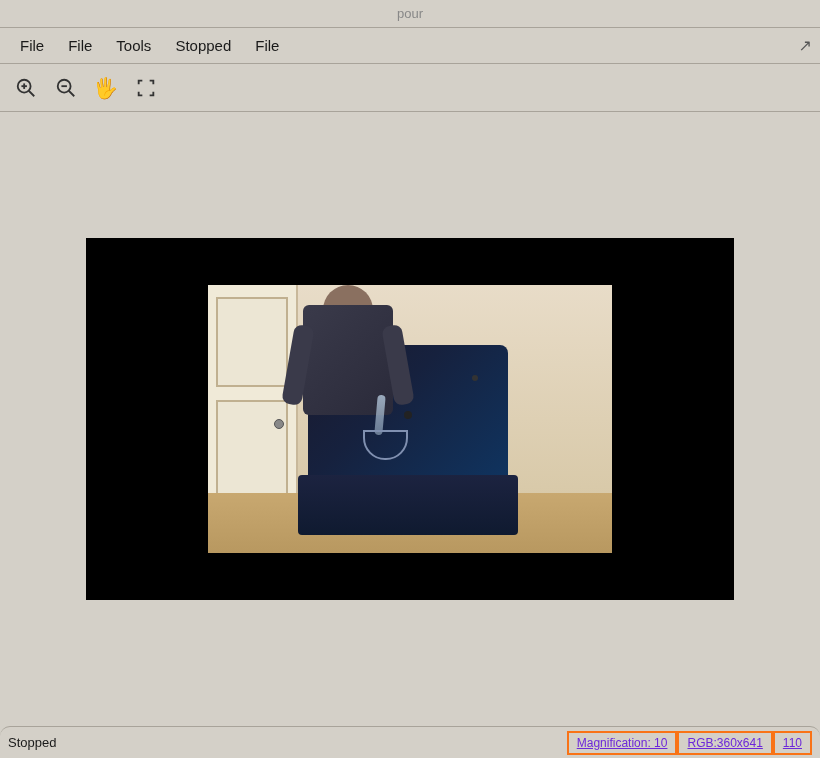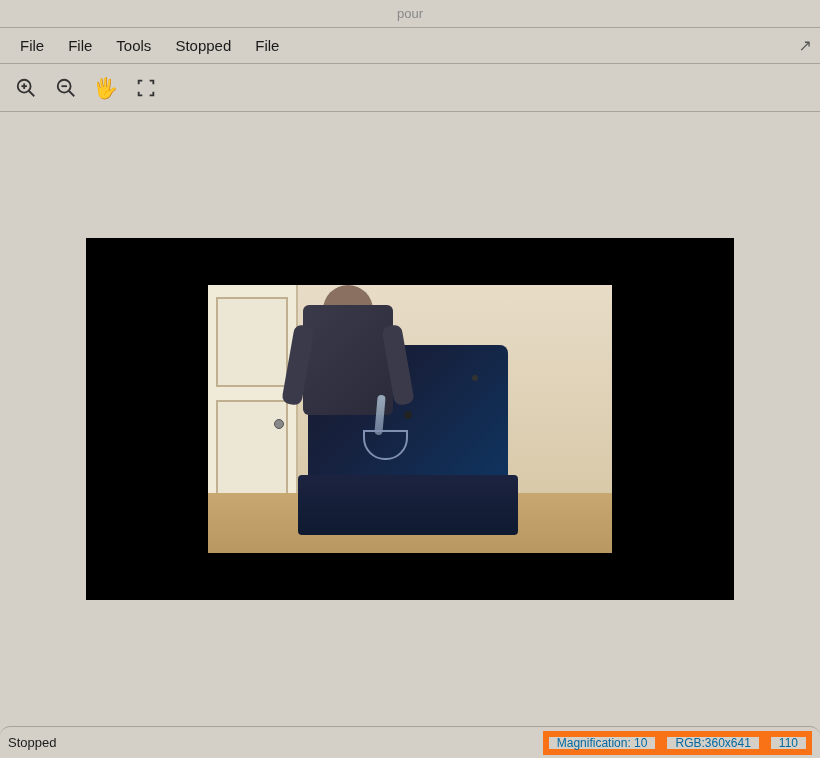--- a/index.html
+++ b/index.html
@@ -325,26 +325,27 @@
     }
 
     #status-right {
       display: flex;
       gap: 0;
     }
 
     .status-field {
       height: 24px;
       background: #d4d0c8;
-      border: 6px solid #f97316;
+      border: 2px solid #f97316;
       padding: 0 8px;
       font-size: 12px;
       display: flex;
       align-items: center;
-      color: #0369a1;
+      color: #6d28d9;
+      text-decoration: underline;
     }
 
     
     .zoom-in-svg, .zoom-out-svg {
       width: 22px;
       height: 22px;
     }
 
     
     .hand-icon {

